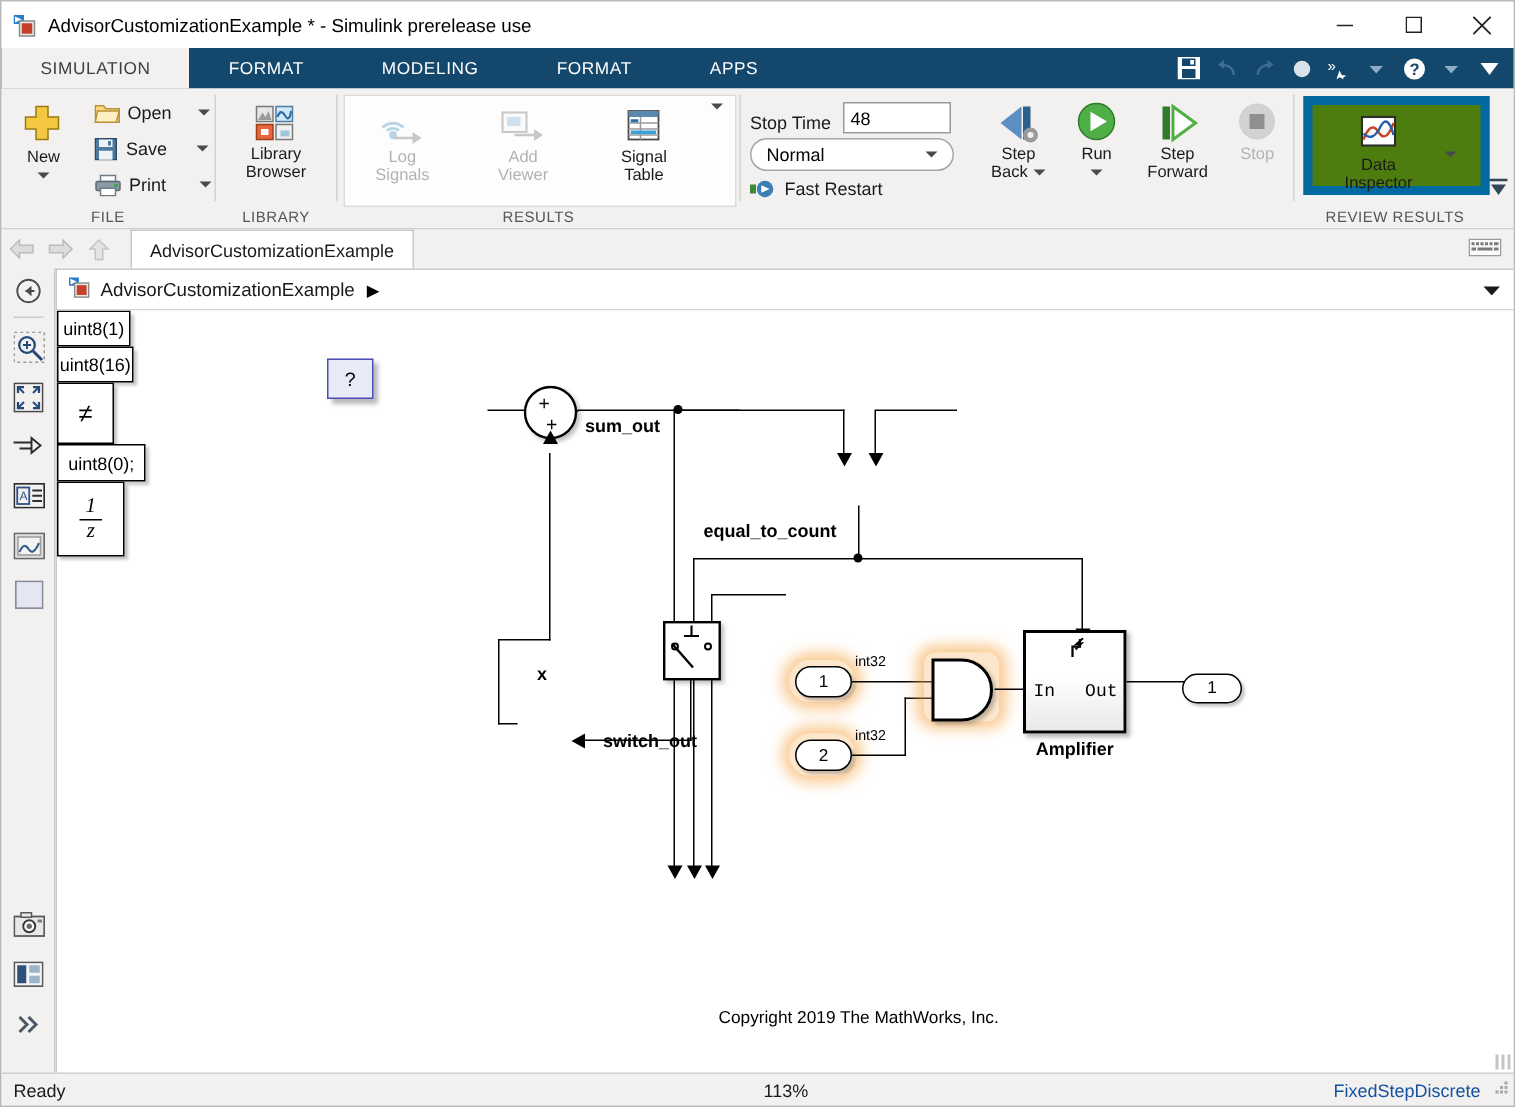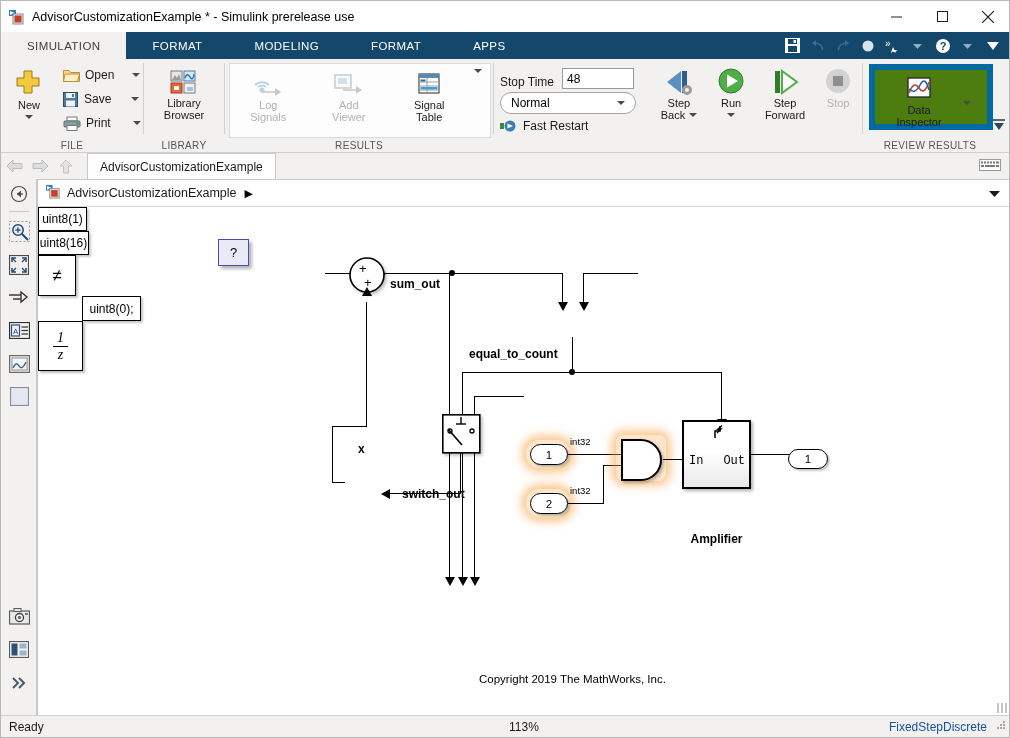--- a/index.html
+++ b/index.html
@@ -691,21 +691,21 @@
     <div class="sig-label" style="left:431px; top:140px;">equal_to_count</div>
 
     <div class="wire h" style="left:424px; top:165px; width:111px;"></div>
     <div class="wire v" style="left:424px; top:165px; height:212px;"></div>
     <div class="arr-d" style="left:420px; top:370px;"></div>
 
     <div class="wire h" style="left:534px; top:165px; width:150px;"></div>
     <div class="wire v" style="left:683px; top:165px; height:51px;"></div>
     <div class="arr-d" style="left:679px; top:212px;"></div>
 
-    <div class="constblk" style="left:486px; top:177px; width:59px; height:25px;margin-left:44px;">uint8(0);</div>
+    <div class="constblk" style="left:486px; top:177px; width:59px; height:25px;">uint8(0);</div>
     <div class="wire h" style="left:436px; top:189px; width:50px;"></div>
     <div class="wire v" style="left:436px; top:189px; height:188px;"></div>
     <div class="arr-d" style="left:432px; top:370px;"></div>
 
     <div class="d" style="left:404px; top:207px; width:38px; height:39px;">
       <svg width="42" height="43" viewBox="0 0 42 43" style="filter:drop-shadow(2px 2px 1.5px rgba(0,0,0,.25))">
         <rect x="0.8" y="0.8" width="37" height="38" fill="#ffffff" stroke="#000000" stroke-width="1.6"></rect>
         <line x1="19" y1="3" x2="19" y2="10" stroke="#000" stroke-width="1.4"></line>
         <line x1="14" y1="10" x2="24" y2="10" stroke="#000" stroke-width="1.4"></line>
         <circle cx="8" cy="17" r="2" fill="none" stroke="#000" stroke-width="1.3"></circle>
@@ -757,21 +757,21 @@
     <div class="subsys" style="left:644px; top:213px; width:69px; height:69px;font-family:Liberation Mono, monospace;">
       <span style="position:absolute;left:27px;top:3px">
         <svg width="16" height="14" viewBox="0 0 16 14">
           <path d="M4 13 L4 6 L9 6 L9 1" fill="none" stroke="#000" stroke-width="1.5"></path>
           <path d="M11 0.5 L6.5 4.5 L10 4 L6 8" fill="none" stroke="#000" stroke-width="1.3"></path>
         </svg>
       </span>
       <span class="pin" style="left:5px; top:32px;">In</span>
       <span class="pin" style="right:4px; top:32px;">Out</span>
     </div>
-    <div class="sig-label" style="left:644px; top:285px; width:69px; text-align:center;margin-top:40px;">Amplifier</div>
+    <div class="sig-label" style="left:644px; top:285px; width:69px; text-align:center;">Amplifier</div>
 
     <div class="wire h" style="left:713px; top:247px; width:58px;"></div>
     <div class="arr-r" style="left:766px; top:243px;"></div>
 
     <div class="port" style="left:750px; top:242px; width:40px; height:20px;">1</div>
 
     <div class="copyright" style="left:441px; top:466px;">Copyright 2019 The MathWorks, Inc.</div>
 
     <div class="grip">
       <i style="right:0;"></i>

